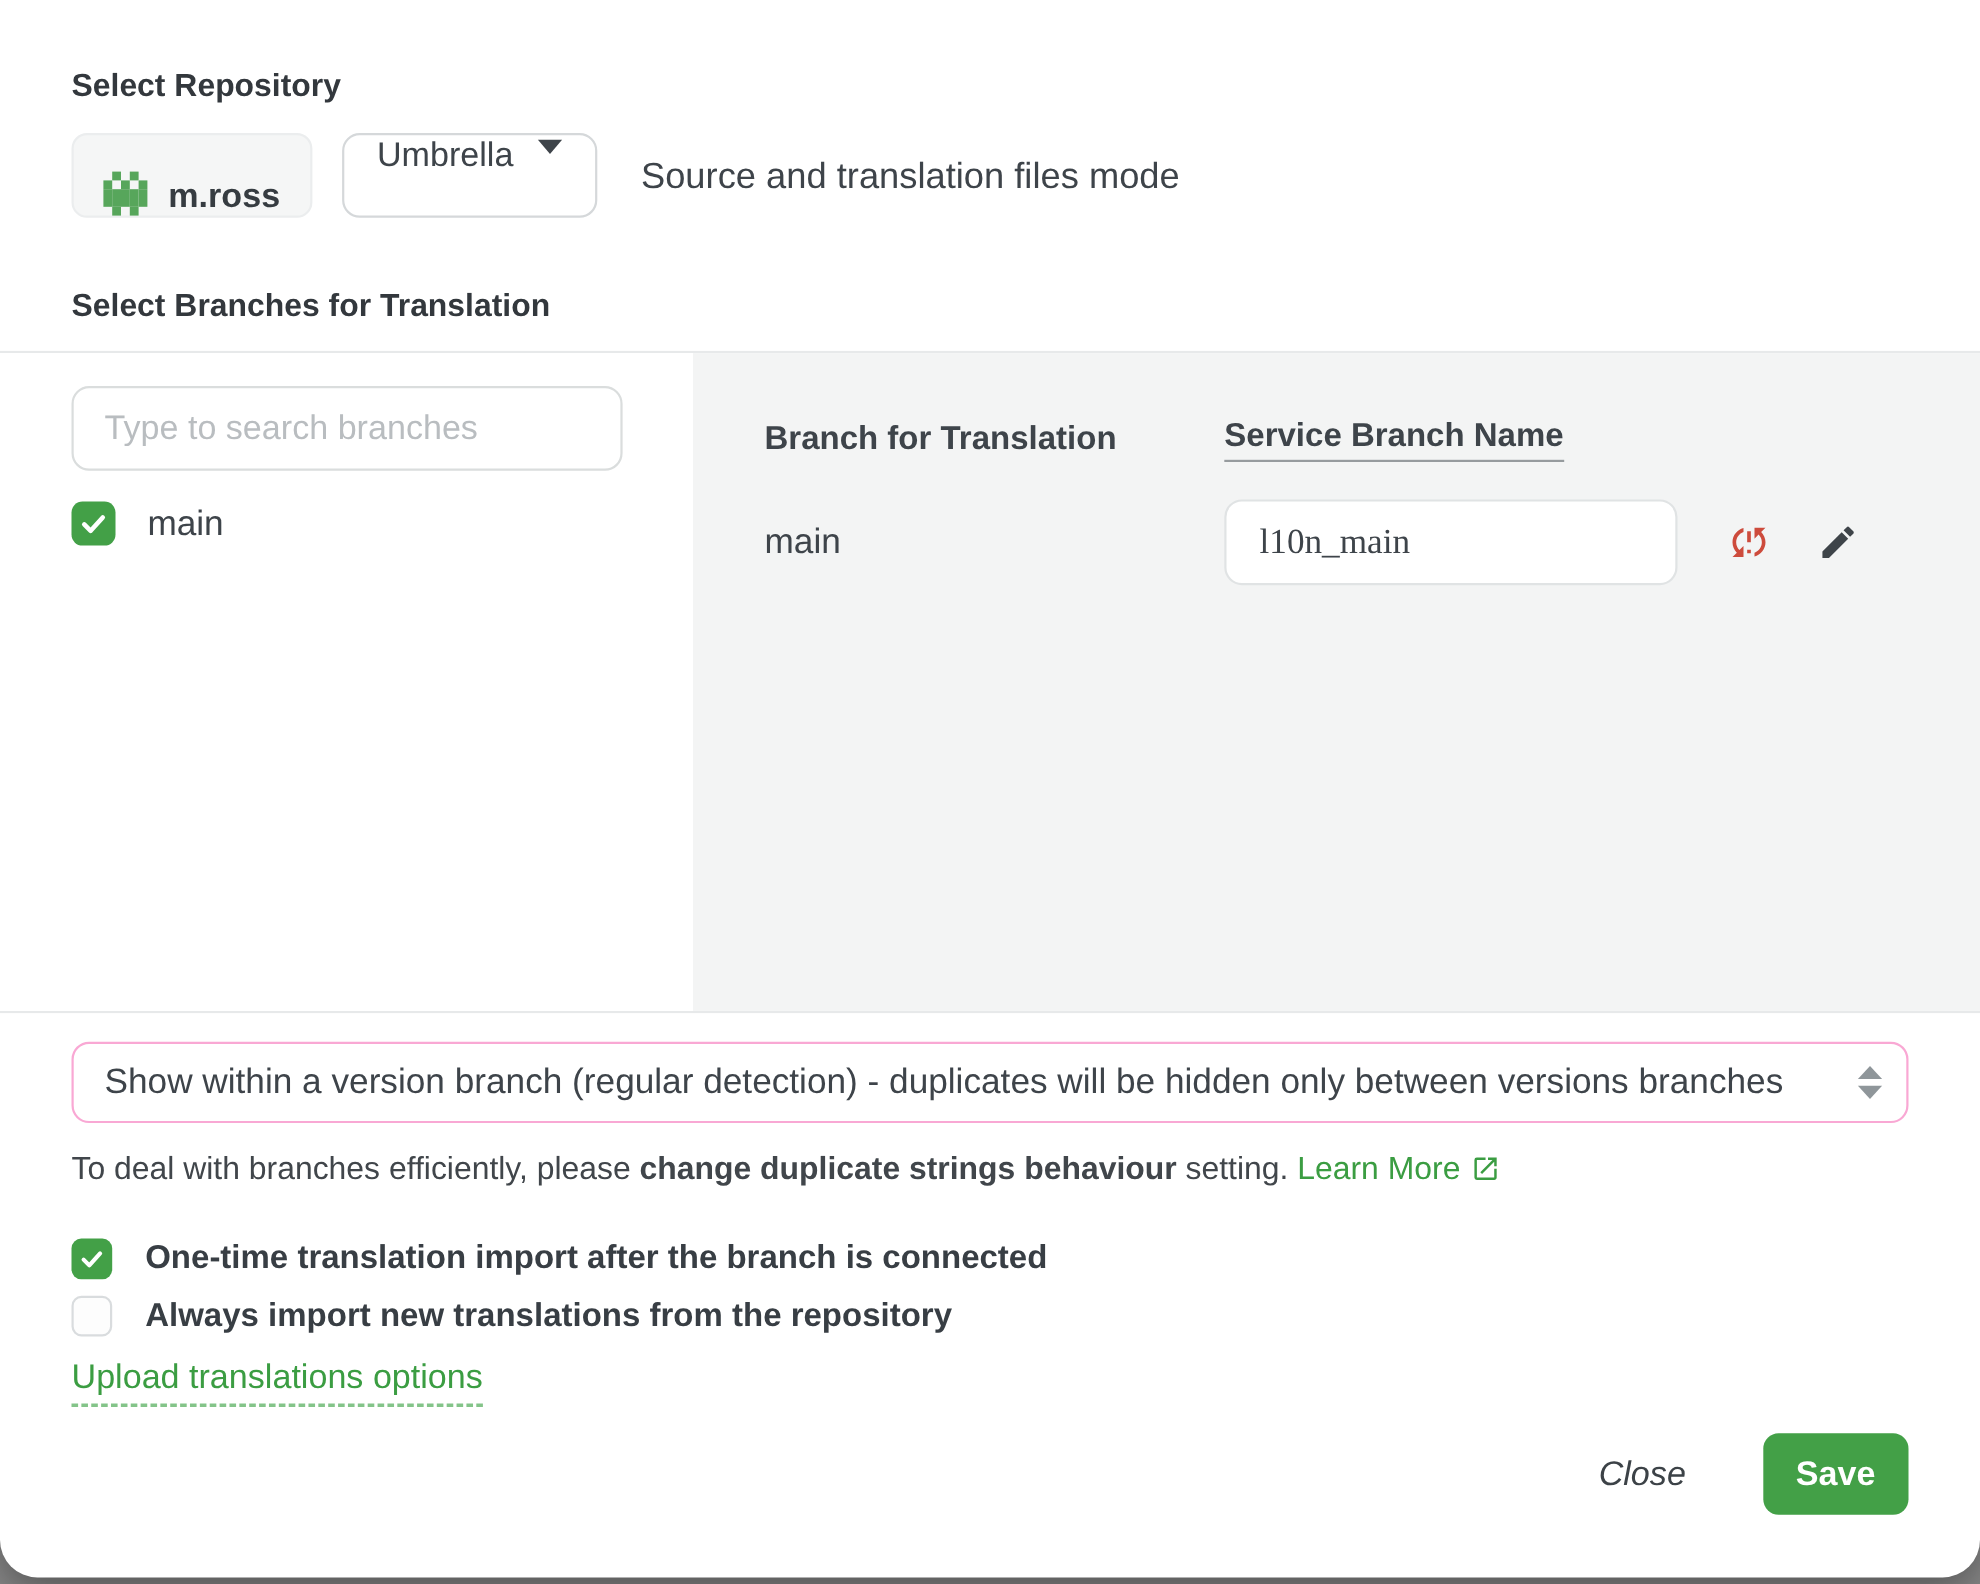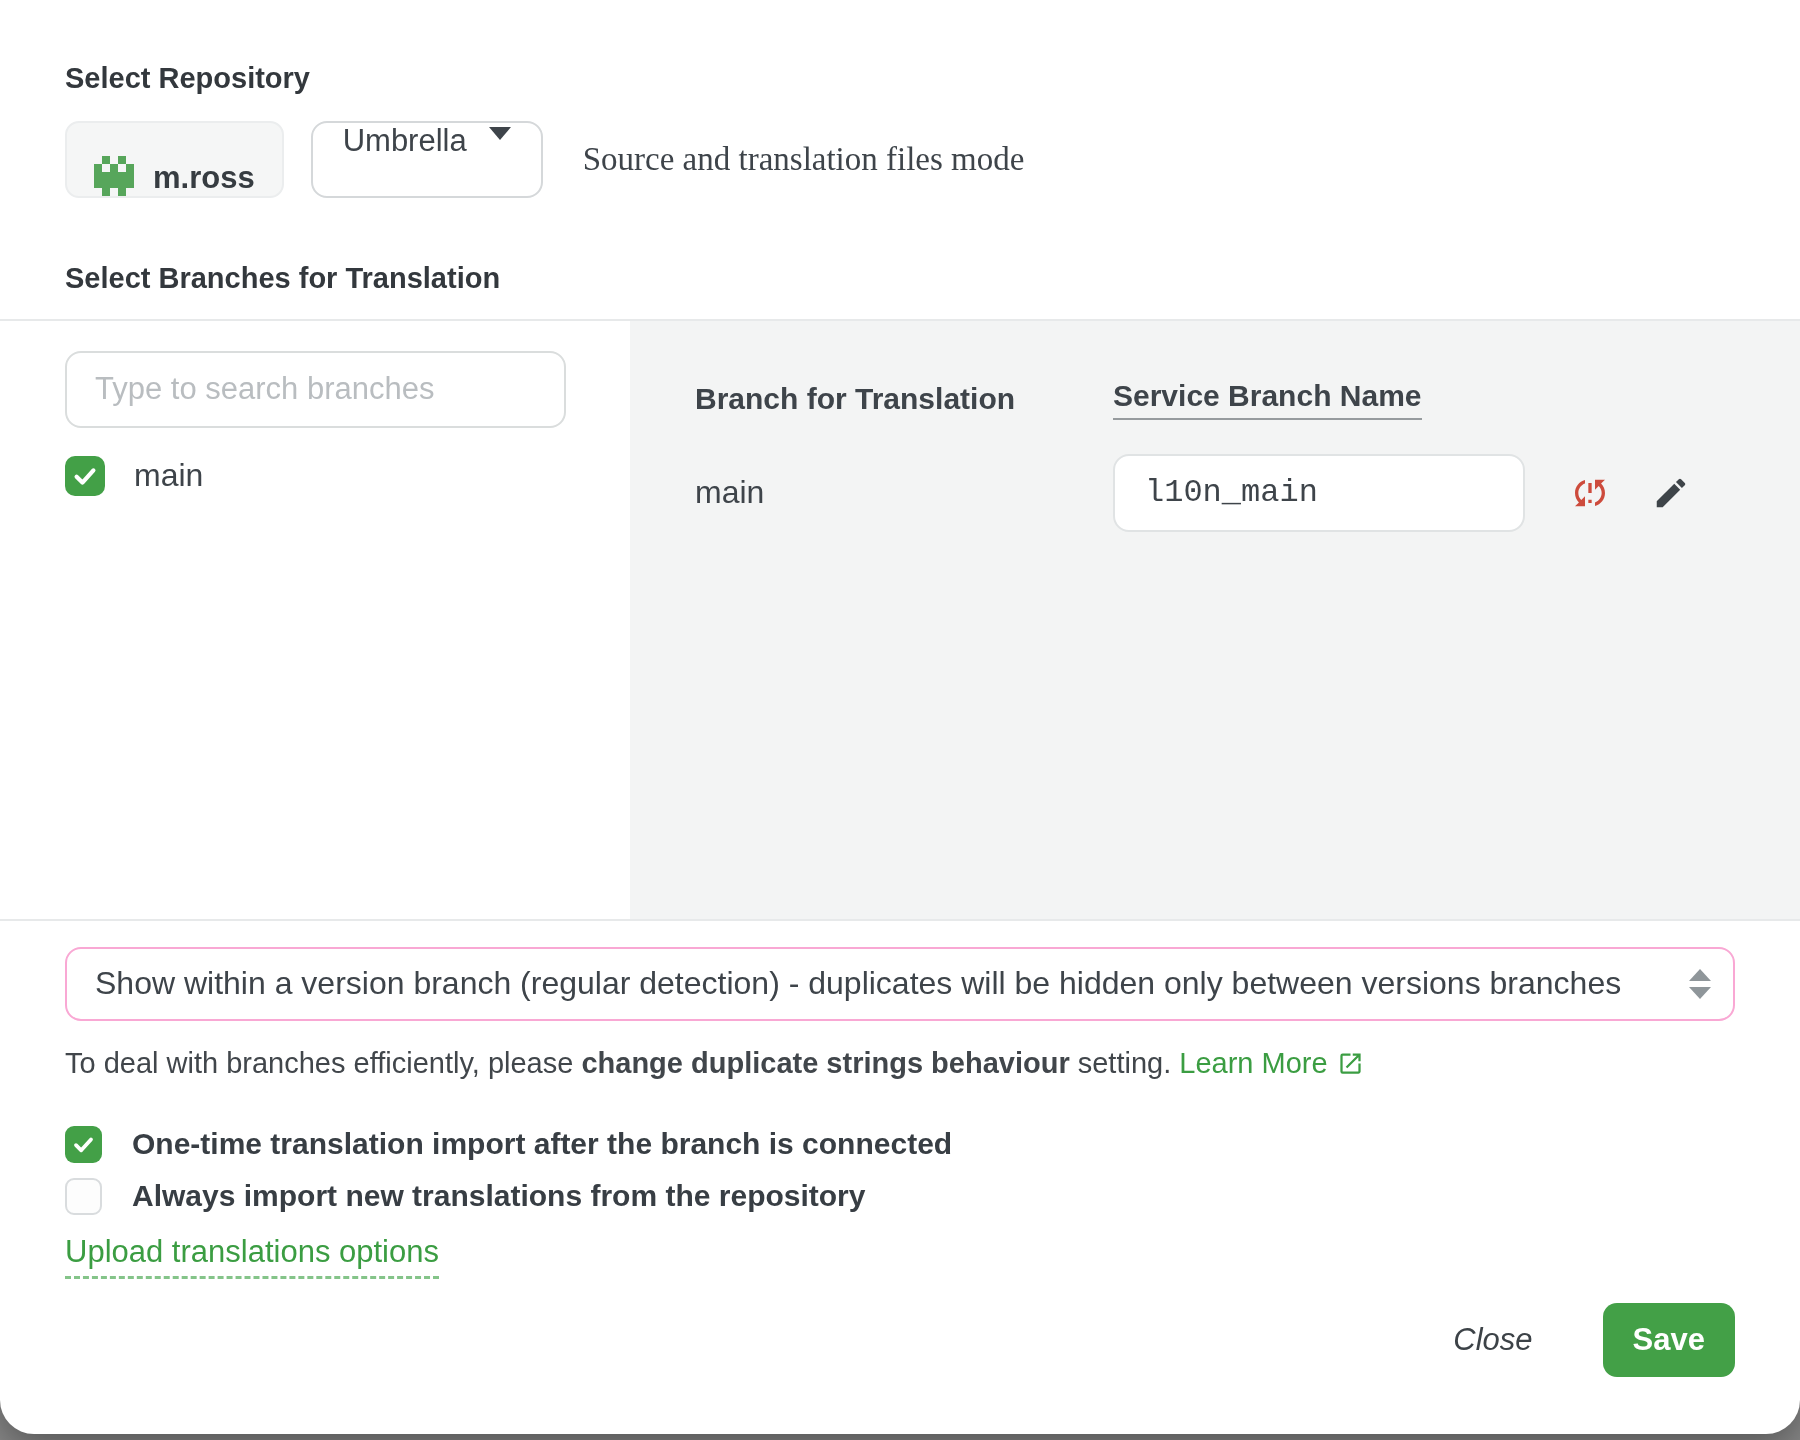--- a/index.html
+++ b/index.html
@@ -45,21 +45,21 @@
     display:flex; align-items:flex-start; gap:22px; padding:0 30px;
     font-size:31px; color:#3e444a; cursor:pointer;
   }
   .caret-down {
     width:0; height:0;
     border-left:11px solid transparent;
     border-right:11px solid transparent;
     border-top:13px solid #3e444a;
     margin-top:4px;
   }
-  .mode-text { margin-left:40px; font-size:33px; color:#3e444a;font-family:Liberation Serif, serif; }
+  .mode-text { margin-left:40px; font-size:33px; color:#3e444a; }
   .branches-title { margin-top:62px; }
 
   .split-panel {
     margin-top:22px;
     border-top:2px solid #e7e9ea;
     border-bottom:2px solid #e7e9ea;
     height:602px;
     display:flex;
   }
   .left-pane {
@@ -99,21 +99,21 @@
   .service-underline {
     display:inline-block;
     border-bottom:2px solid #969b9e;
     padding-bottom:5px;
   }
   .map-branch { font-size:32px; color:#3e444a; }
   .service-cell { display:flex; align-items:center; }
   .service-input {
     width:412px; height:78px; background:#fff;
     border:2px solid #e0e3e4; border-radius:16px;
-    font-family:Liberation Mono, monospace;
+    font-family:Liberation Serif, serif;
     font-size:32px; color:#3e444a;
     padding:0 30px; outline:none;
   }
   .icon-btn { background:none; border:none; padding:0; cursor:pointer; display:flex; align-items:center; }
   .sync-icon { margin-left:45px; }
   .sync-icon svg { width:40px; height:40px; fill:#cd4b3c; }
   .edit-icon { margin-left:42px; }
   .edit-icon svg { width:38px; height:38px; fill:#3e4449; }
 
   .bottom-section { padding:26px 65px 0 65px; }

